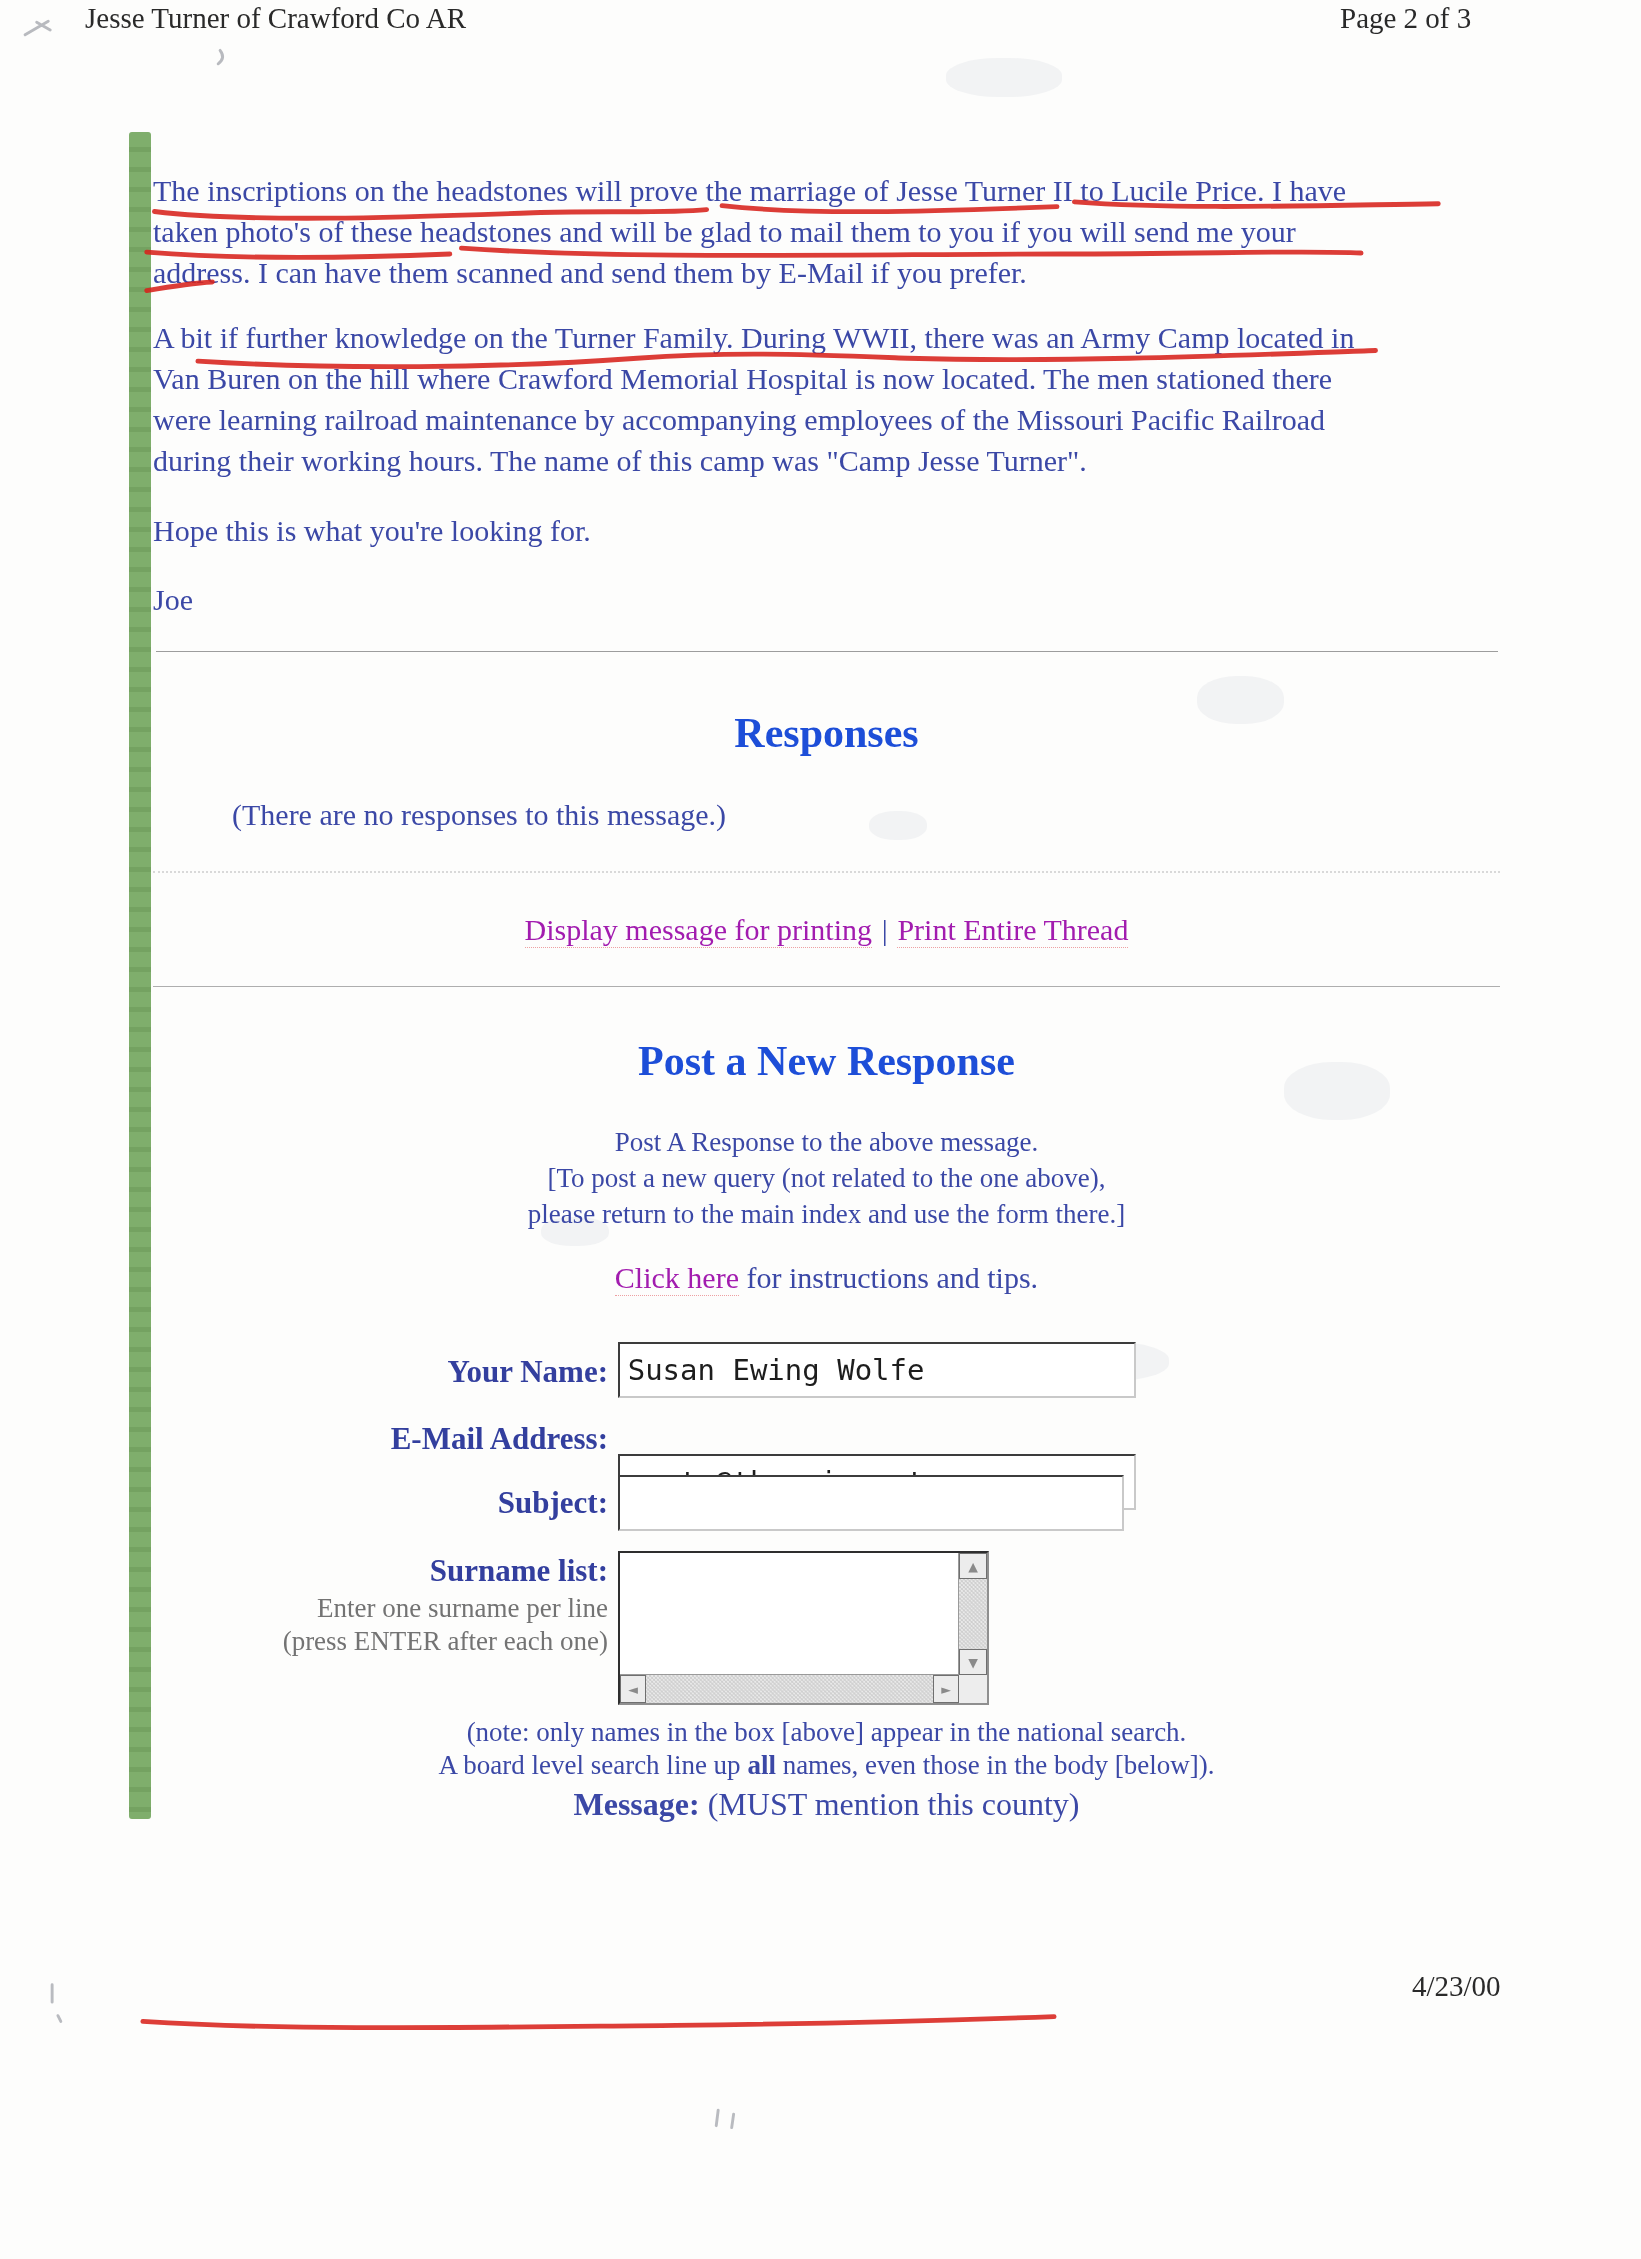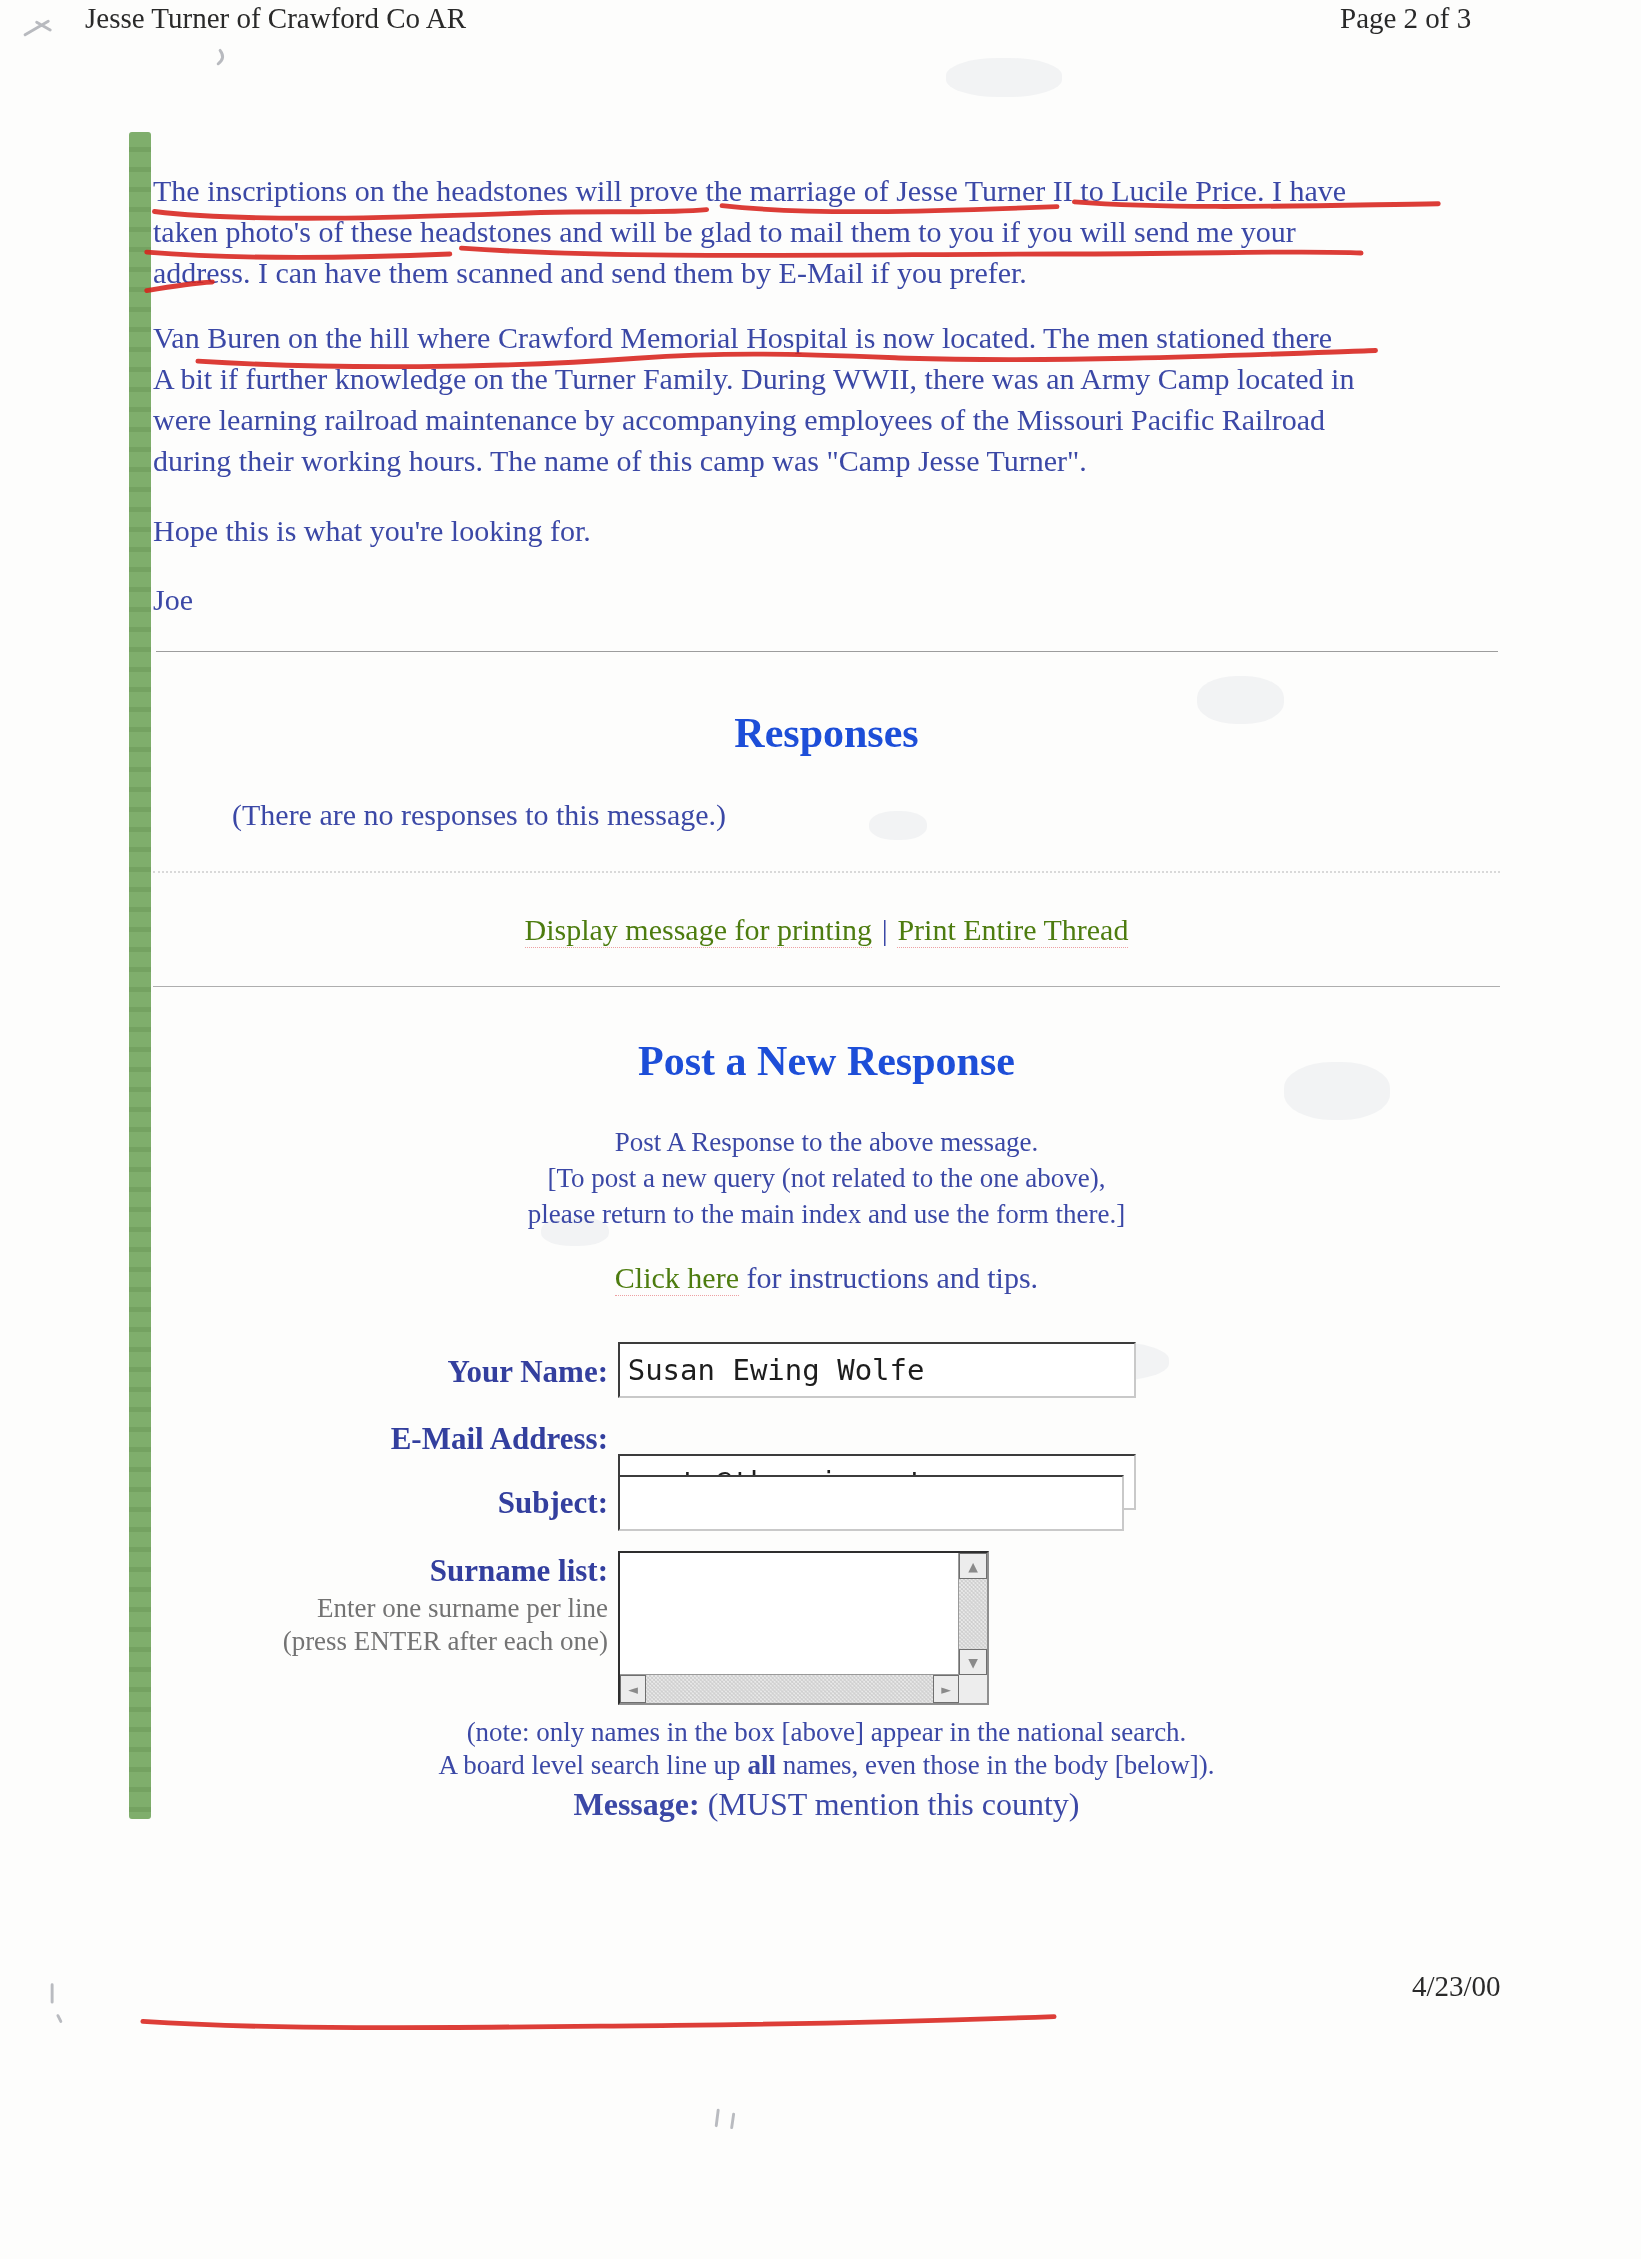--- a/index.html
+++ b/index.html
@@ -34,21 +34,21 @@
   .h-big { font-size:42px; font-weight:bold; color:#1d4ed8; }
   #h-responses { top:709px; }
   #no-resp { position:absolute; left:232px; top:798px; font-size:30px; }
   #links-line { top:913px; font-size:30px; }
   #h-post { top:1037px; }
   #post-intro { top:1124px; font-size:27px; line-height:36px; }
   #click-line { top:1261px; font-size:30px; }
   #note-l1 { top:1717px; font-size:27px; }
   #note-l2 { top:1750px; font-size:27px; }
   #msg-line { top:1786px; font-size:32px; }
-  .link-red { color:#4d7c0f; border-bottom:1.9px dotted #eda0a2; padding-bottom:1px; cursor:pointer; }
+  .link-red { color:#a21caf; border-bottom:1.9px dotted #eda0a2; padding-bottom:1px; cursor:pointer; }
   .sep { color:#3b48a6; padding:0 9.7px; }
   .b { font-weight:bold; }
   
   .flabel { position:absolute; left:154px; width:454px; text-align:right;
             font-weight:bold; font-size:31px; color:#333f9e; white-space:nowrap; }
   .fhelp  { position:absolute; left:58px; width:550px; text-align:right;
             font-size:27px; color:#737373; white-space:nowrap; }
   #lbl-name { top:1354px; } #lbl-email { top:1421px; } #lbl-subject { top:1485px; }
   #lbl-surname { top:1553px; } #help1 { top:1593px; } #help2 { top:1626px; }
   .tinput {
@@ -98,22 +98,22 @@
 
   <div class="hdr-title">Jesse Turner of Crawford Co AR</div>
   <div class="hdr-page">Page 2 of 3</div>
 
   <div class="para" id="p1">
     <div>The inscriptions on the headstones will prove the marriage of Jesse Turner II to Lucile Price. I have</div>
     <div>taken photo's of these headstones and will be glad to mail them to you if you will send me your</div>
     <div>address. I can have them scanned and send them by E-Mail if you prefer.</div>
   </div>
   <div class="para" id="p2">
+    <div>A bit if further knowledge on the Turner Family. During WWII, there was an Army Camp located in</div>
     <div>Van Buren on the hill where Crawford Memorial Hospital is now located. The men stationed there</div>
-    <div>A bit if further knowledge on the Turner Family. During WWII, there was an Army Camp located in</div>
     <div>were learning railroad maintenance by accompanying employees of the Missouri Pacific Railroad</div>
     <div>during their working hours. The name of this camp was "Camp Jesse Turner".</div>
   </div>
   <div class="para" id="closing">Hope this is what you're looking for.</div>
   <div class="para" id="signature">Joe</div>
 
   <div class="hr1"></div>
   <div class="centerband h-big" id="h-responses">Responses</div>
   <div class="blue" id="no-resp">(There are no responses to this message.)</div>
   <div class="hr-dashed"></div>

